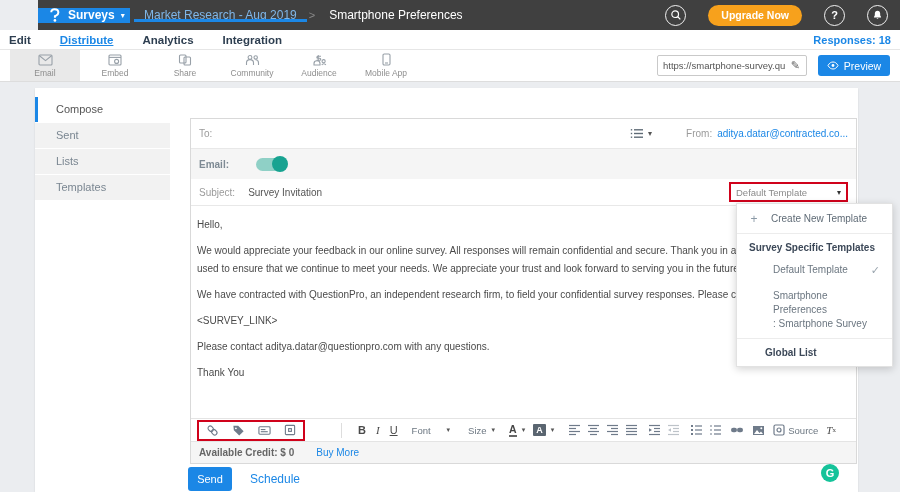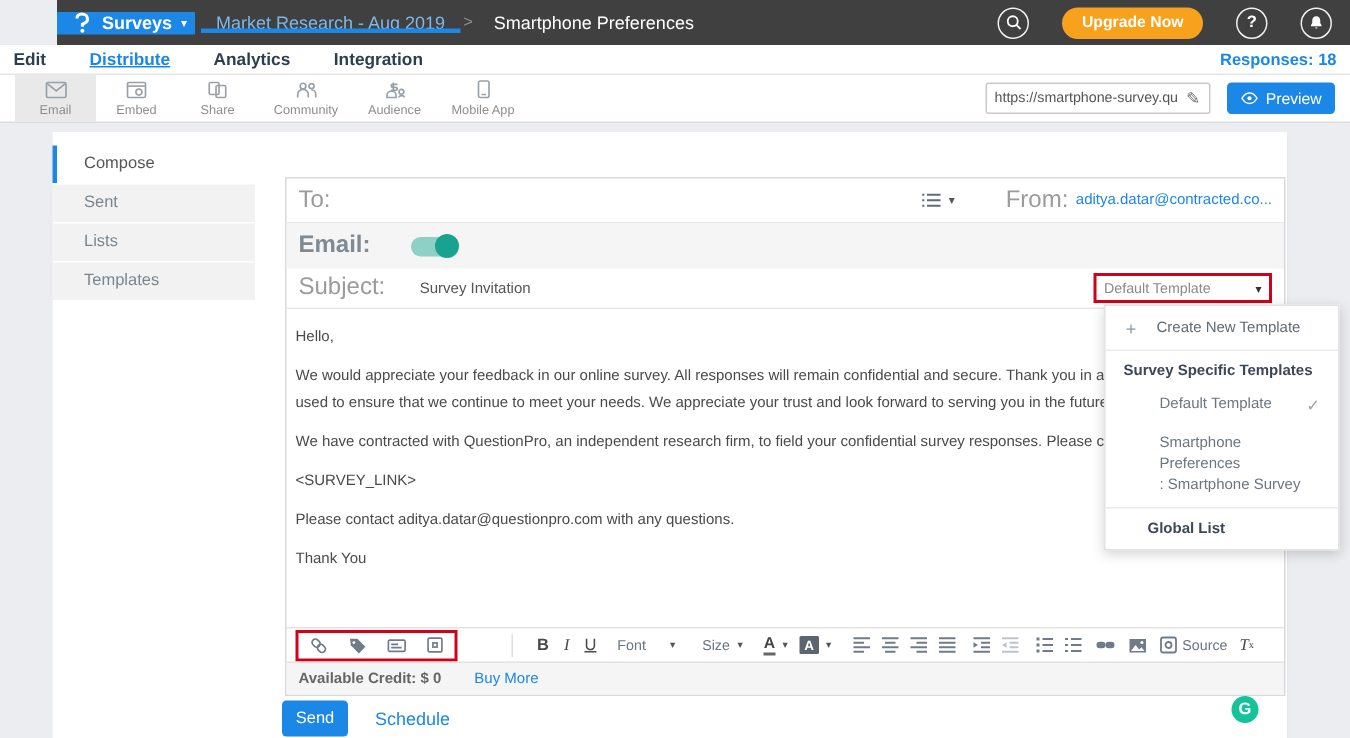--- a/index.html
+++ b/index.html
@@ -25,52 +25,52 @@
   .upgrade-btn { height:21px; padding:0 13px; border-radius:11px; background:#f7a11c; color:#fff; font-size:10.5px; font-weight:bold; display:flex; align-items:center; border:none; cursor:pointer; }
 
   
   .subnav { position:absolute; left:0; top:30px; width:900px; height:20px; background:#fff; display:flex; align-items:center; padding-left:9px; gap:29px; border-bottom:1px solid #e6e6e6; }
   .subnav .nav-item { font-size:11.5px; font-weight:bold; color:#2d3e50; cursor:pointer; }
   .subnav .nav-item.active { color:#1b87e6; text-decoration:underline; }
   .responses { position:absolute; right:9px; font-size:11px; font-weight:bold; color:#1b87e6; }
 
   
   .channelbar { position:absolute; left:0; top:50px; width:900px; height:32px; background:#fff; border-bottom:1px solid #ddd; display:flex; align-items:stretch; padding-left:10px; }
-  .chtab { width:54px; display:flex; flex-direction:column; align-items:center; justify-content:center; gap:2px; cursor:pointer; }
+  .chtab { width:70px; display:flex; flex-direction:column; align-items:center; justify-content:center; gap:2px; cursor:pointer; }
   .chtab.wide { width:64px; }
   .chtab.active { background:#e9e9e9; }
   .chtab .lbl { font-size:8.5px; color:#8e8e8e; }
   .chtab svg { stroke:#98a0a8; fill:none; stroke-width:1.1; }
   .url-group { position:absolute; left:657px; top:5px; width:150px; height:21px; border:1px solid #c9c9c9; border-radius:2px; background:#fff; display:flex; align-items:center; overflow:hidden; }
   .url-text { font-size:9.5px; color:#555; padding:0 5px; white-space:nowrap; overflow:hidden; flex:1; }
   .url-pencil { font-size:11px; color:#666; padding:0 6px; cursor:pointer; }
   .preview-btn { position:absolute; left:818px; top:5px; width:72px; height:21px; background:#1b87e6; border:none; border-radius:3px; color:#fff; font-size:10.5px; display:flex; align-items:center; justify-content:center; gap:5px; cursor:pointer; }
 
   
   .card { position:absolute; left:35px; top:88px; width:823px; height:404px; background:#fff; box-shadow:0 1px 2px rgba(0,0,0,.1); }
   .sidebar { position:absolute; left:0; top:9px; width:135px; }
   .side-item { height:25px; line-height:25px; padding-left:18px; font-size:11px; color:#7a8691; background:#f2f2f2; border-left:3px solid transparent; margin-bottom:1px; cursor:pointer; }
   .side-item.active { background:#fff; border-left:3px solid #1b87e6; color:#555; }
 
   
   .form { position:absolute; left:190px; top:118px; width:667px; background:#fff; border:1px solid #d9d9d9; }
   .row { display:flex; align-items:center; padding:0 8px; }
   .row-to { height:30px; border-bottom:1px solid #e8e8e8; }
-  .flabel { font-size:16px; color:#9b9b9b; }
+  .flabel { font-size:10px; color:#9b9b9b; }
   .spacer { flex:1; }
   .list-ic { display:flex; align-items:center; gap:4px; cursor:pointer; }
   .list-ic .caret { font-size:8px; color:#555; }
   .from-wrap { margin-left:34px; display:flex; align-items:center; gap:5px; }
   .from-val { font-size:10px; color:#1b87e6; cursor:pointer; }
   .row-email { height:30px; background:#f5f5f5; }
   .row-email .flabel { color:#7e8a94; font-weight:bold; }
   .toggle { margin-left:27px; width:30px; height:13px; border-radius:7px; background:#8fd0c6; position:relative; cursor:pointer; }
   .toggle .knob { position:absolute; right:-2px; top:-2px; width:16px; height:16px; border-radius:50%; background:#18a391; }
   .row-subject { height:27px; border-bottom:1px solid #e8e8e8; }
-  .subj-val { font-size:10px; color:#555; margin-left:23px;text-align:right; }
+  .subj-val { font-size:10px; color:#555; margin-left:13px;text-align:right; }
   .tpl-select { margin-left:auto; width:119px; height:20px; border:2px solid #d0021b; display:flex; align-items:center; padding:0 5px; cursor:pointer; background:#fff; }
   .tpl-select .val { font-size:9.5px; color:#8a8a8a; flex:1; }
   .tpl-select .caret { font-size:8px; color:#333; }
 
   .body-area { position:relative; height:212px; padding:10px 6px 0 6px; font-family:"Liberation Sans", sans-serif; }
   .bline { height:18px; line-height:18px; font-size:10px; color:#4a4a4a; white-space:nowrap; overflow:hidden; }
   .pgap { margin-top:8px; }
   .grammarly { position:absolute; left:630px; top:258px; width:18px; height:18px; border-radius:50%; background:#15c39a; color:#fff; font-size:11px; font-weight:bold; display:flex; align-items:center; justify-content:center; cursor:pointer; }
 
   

